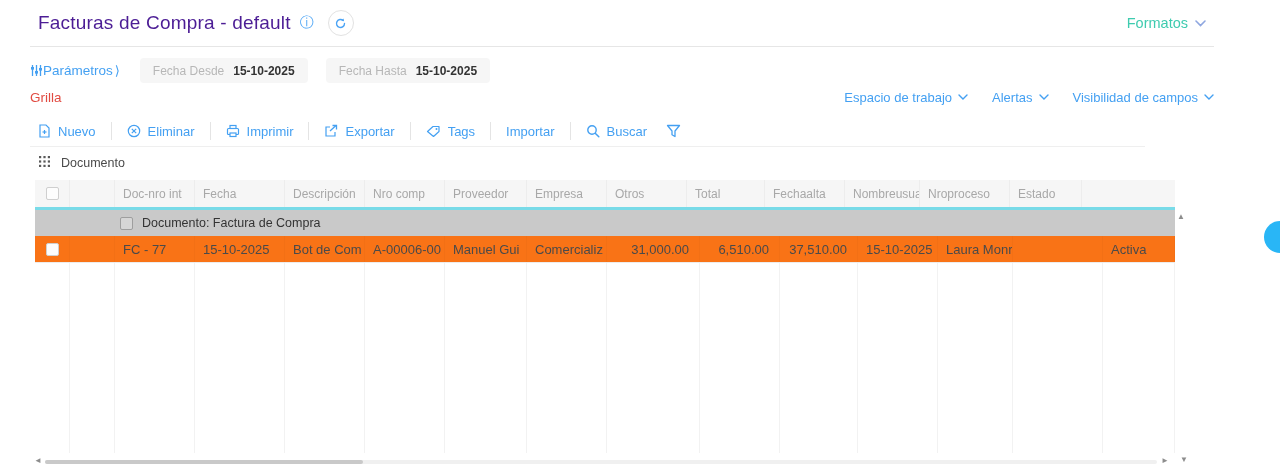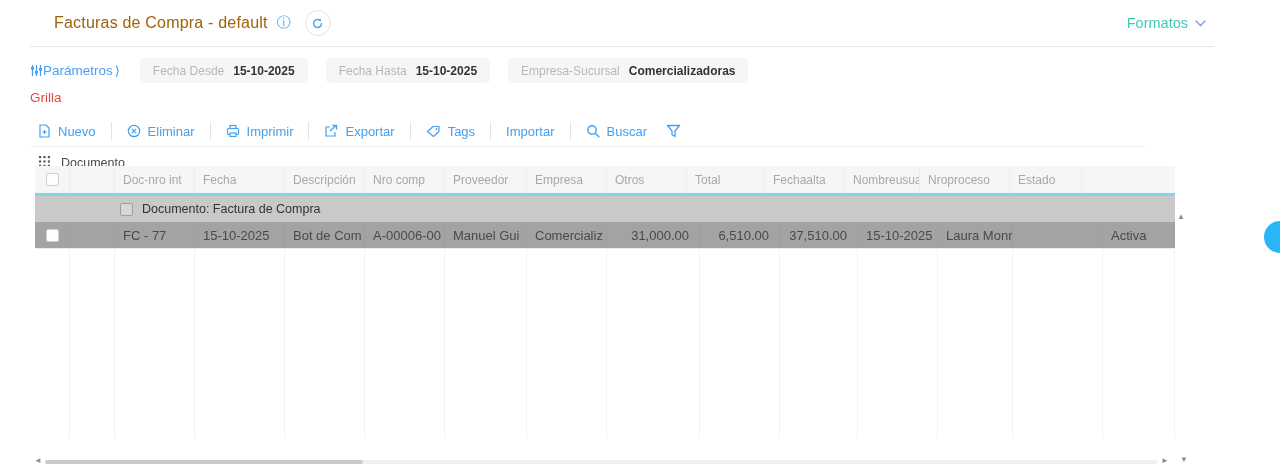--- a/index.html
+++ b/index.html
@@ -3,21 +3,21 @@
 <meta charset="utf-8">
 <style>
   * { margin:0; padding:0; box-sizing:border-box; }
   html,body { width:1280px; height:472px; background:#ffffff; overflow:hidden;
     font-family:"Liberation Sans", sans-serif; }
   .page { position:relative; width:1280px; height:472px; background:#fff; }
 
   
   .top-header { position:absolute; top:0; left:0; right:0; height:46px;
     display:flex; align-items:center; padding:0 74px 0 38px; }
-  .page-title { font-size:16px; font-weight:500; color:#a16207; letter-spacing:.2px;margin-left:16px; }
+  .page-title { font-size:19px; font-weight:500; color:#4c1d95; letter-spacing:.2px; }
   .info-glyph { color:#4aa3f5; font-size:14px; margin-left:9px; cursor:pointer; }
   .refresh-btn { width:26px; height:26px; border-radius:50%; border:1px solid #e2e2e2;
     background:#fff; margin-left:14px; display:flex; align-items:center; justify-content:center; cursor:pointer; }
   .formats { margin-left:auto; display:flex; align-items:center; gap:7px;
     color:#3ecbaf; font-size:14.5px; cursor:pointer; }
   .header-divider { position:absolute; top:46px; left:30px; right:66px; height:1px; background:#e6e6e6; }
 
   
   .params-row { position:absolute; top:57px; left:30px; right:66px; height:27px;
     display:flex; align-items:center; }
@@ -44,31 +44,31 @@
     padding:0 15px; height:18px; cursor:pointer; white-space:nowrap; }
   .tb-btn + .tb-btn { border-left:1px solid #e4e4e4; }
   .tb-btn:first-child { padding-left:8px; }
   .funnel-btn { margin-left:4px; cursor:pointer; display:flex; align-items:center; }
 
   
   .doc-bar { position:absolute; top:156px; left:39px; display:flex; 
     gap:11px; font-size:12.5px; color:#4a4a4a; cursor:pointer; }
 
   
-  .grid { position:absolute; top:166px; left:35px; width:1140px; }
+  .grid { position:absolute; top:180px; left:35px; width:1140px; }
   .grid-header { display:flex; height:27px; background:#f6f6f6; }
   .gh-cell { font-size:12px; color:#a8a8a8; padding-left:8px; height:100%;
     display:flex; align-items:center; overflow:hidden; white-space:nowrap;
     border-right:1px solid #ededed; }
   .gh-cell.center { justify-content:center; padding-left:0; }
   .cyan-line { height:3px; background:#79dbe8; }
   .group-row { height:26px; background:#c9c9c9; display:flex; align-items:center;
     padding-left:85px; font-size:12.5px; color:#333; cursor:pointer; }
   .group-row .cb { margin-right:9px; background:#d6d6d6; border-color:#9e9e9e; }
-  .data-row { height:27px; display:flex; background:#a3a3a3; font-size:13px;
+  .data-row { height:27px; display:flex; background:#f97316; font-size:13px;
     color:#4a4a4a; border-bottom:1px solid #ececec; cursor:pointer; }
   .dr-cell { height:100%; display:flex; align-items:center; padding-left:8px;
     overflow:hidden; white-space:nowrap; border-right:1px solid rgba(0,0,0,.025); }
   .dr-cell.center { justify-content:center; padding-left:0; }
   .dr-cell.num { justify-content:flex-end; padding-right:10px; padding-left:0; }
   .empty-body { display:flex; height:190px; }
   .eb-cell { height:100%; border-right:1px solid #f2f2f2; }
 
   
   .w-sel{width:35px}.w-ico{width:45px}.w-doc{width:80px}.w-fec{width:90px}
@@ -130,28 +130,44 @@
       <span class="params-arrow">⟩</span>
     </div>
     <div class="chip">
       <span class="chip-label">Fecha Desde</span>
       <span class="chip-value">15-10-2025</span>
     </div>
     <div class="chip">
       <span class="chip-label">Fecha Hasta</span>
       <span class="chip-value">15-10-2025</span>
     </div>
-    <div class="chip">
-      <span class="chip-label">Empresa-Sucursal</span>
-      <span class="chip-value">Comercializadoras</span>
-    </div>
   </div>
 
   <div class="view-row">
     <span class="grilla-label">Grilla</span>
+    <div class="view-links">
+      <div class="view-link">
+        <span>Espacio de trabajo</span>
+        <svg width="10" height="6" viewBox="0 0 10 6">
+          <polyline points="1,1 5,5 9,1" fill="none" stroke="#44a0f2" stroke-width="1.4" stroke-linecap="round"></polyline>
+        </svg>
+      </div>
+      <div class="view-link">
+        <span>Alertas</span>
+        <svg width="10" height="6" viewBox="0 0 10 6">
+          <polyline points="1,1 5,5 9,1" fill="none" stroke="#44a0f2" stroke-width="1.4" stroke-linecap="round"></polyline>
+        </svg>
+      </div>
+      <div class="view-link">
+        <span>Visibilidad de campos</span>
+        <svg width="10" height="6" viewBox="0 0 10 6">
+          <polyline points="1,1 5,5 9,1" fill="none" stroke="#44a0f2" stroke-width="1.4" stroke-linecap="round"></polyline>
+        </svg>
+      </div>
+    </div>
   </div>
 
   <div class="toolbar">
     <div class="tb-btn">
       <svg width="13" height="14" viewBox="0 0 13 14">
         <path d="M2 1 h6 l3 3 v9 h-9 z" fill="none" stroke="#44a0f2" stroke-width="1.2"></path>
         <line x1="4.5" y1="8" x2="8.5" y2="8" stroke="#44a0f2" stroke-width="1.2"></line>
         <line x1="6.5" y1="6" x2="6.5" y2="10" stroke="#44a0f2" stroke-width="1.2"></line>
       </svg>
       <span>Nuevo</span>

